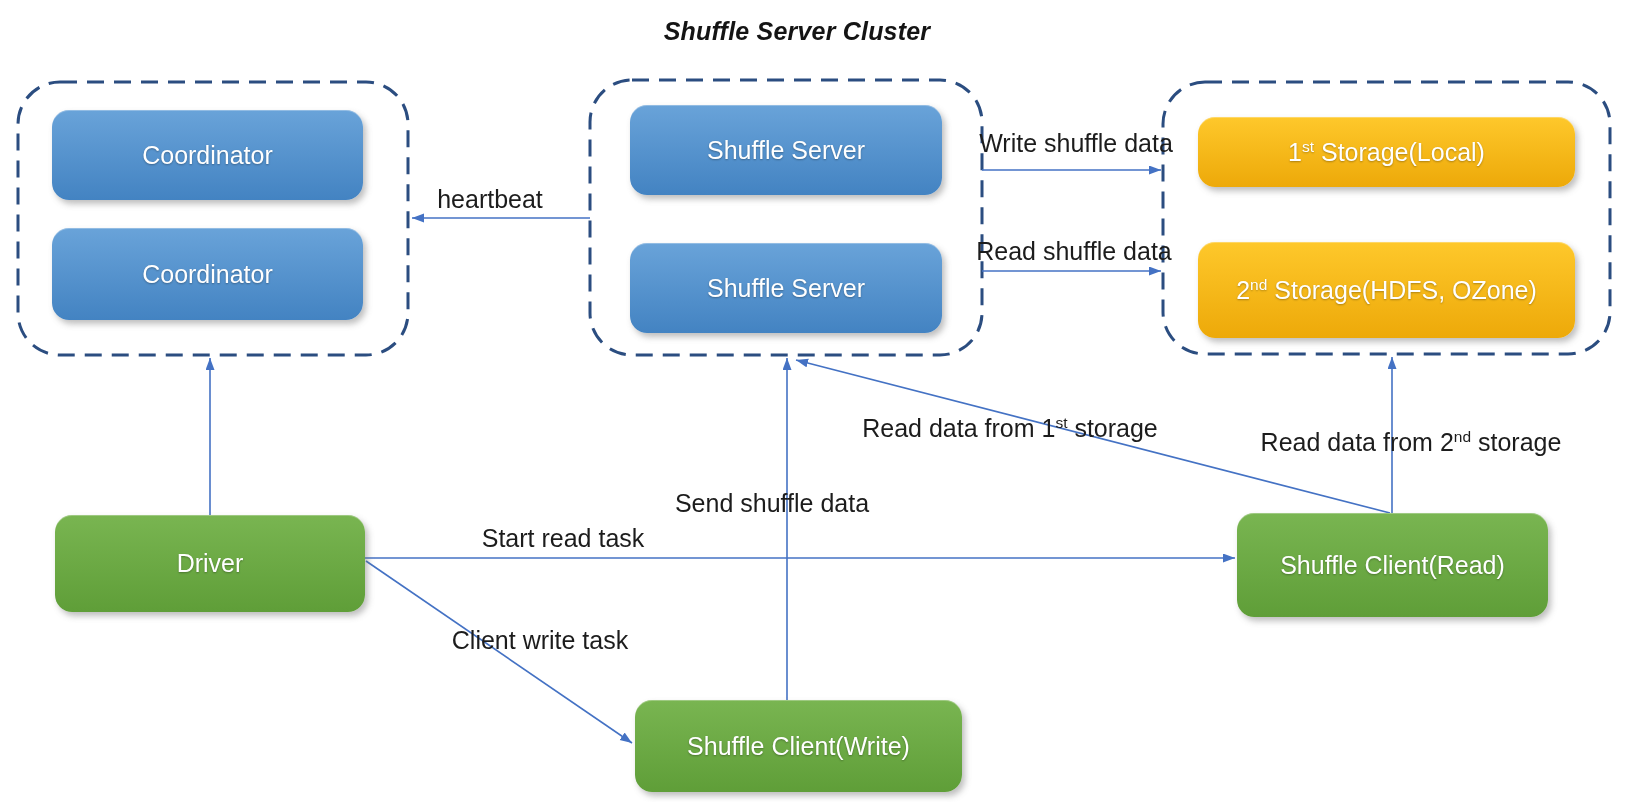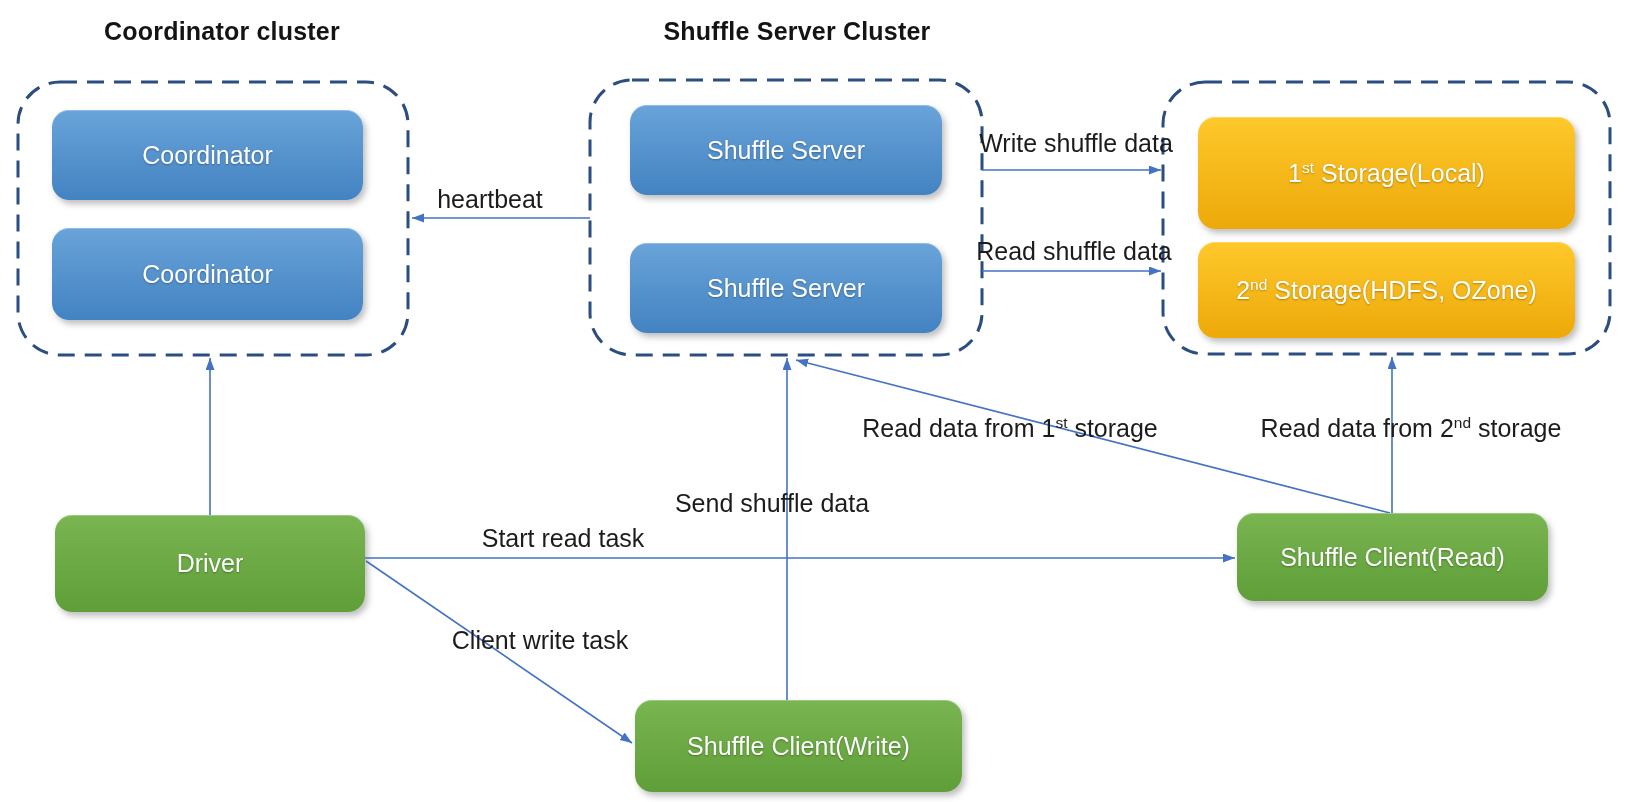--- a/index.html
+++ b/index.html
@@ -89,56 +89,55 @@
     <path class="edge" d="M982,170 L1161,170" marker-end="url(#ah)"></path>
     <path class="edge" d="M982,271 L1161,271" marker-end="url(#ah)"></path>
     <path class="edge" d="M210,515 L210,358" marker-end="url(#ah)"></path>
     <path class="edge" d="M365,558 L1235,558" marker-end="url(#ah)"></path>
     <path class="edge" d="M366,561 L632,743" marker-end="url(#ah)"></path>
     <path class="edge" d="M787,700 L787,358" marker-end="url(#ah)"></path>
     <path class="edge" d="M1390,513 L796,360" marker-end="url(#ah)"></path>
     <path class="edge" d="M1392,513 L1392,357" marker-end="url(#ah)"></path>
   </svg>
 
-  <div class="cluster-title" style="left:222px; top:17px;">Coordinator cluster</div>
-  <div class="cluster-title" style="left:797px; top:17px;">Shuffle Server Cluster</div>
+  <div class="cluster-title" style="left:797px; top:17px;font-style:italic;">Shuffle Server Cluster</div>
 
   <div class="node node-blue" style="left:52px; top:110px; width:311px; height:90px;">
     <span>Coordinator</span>
   </div>
   <div class="node node-blue" style="left:52px; top:228px; width:311px; height:92px;">
     <span>Coordinator</span>
   </div>
 
   <div class="node node-blue" style="left:630px; top:105px; width:312px; height:90px;">
     <span>Shuffle Server</span>
   </div>
   <div class="node node-blue" style="left:630px; top:243px; width:312px; height:90px;">
     <span>Shuffle Server</span>
   </div>
 
-  <div class="node node-orange" style="left:1198px; top:117px; width:377px; height:112px;">
+  <div class="node node-orange" style="left:1198px; top:117px; width:377px; height:70px;">
     <span><span>1</span><sup>st</sup><span> Storage(Local)</span></span>
   </div>
   <div class="node node-orange" style="left:1198px; top:242px; width:377px; height:96px;">
     <span><span>2</span><sup>nd</sup><span> Storage(HDFS, OZone)</span></span>
   </div>
 
   <div class="node node-green" style="left:55px; top:515px; width:310px; height:97px;">
     <span>Driver</span>
   </div>
-  <div class="node node-green" style="left:1237px; top:513px; width:311px; height:88px;">
+  <div class="node node-green" style="left:1237px; top:513px; width:311px; height:104px;">
     <span>Shuffle Client(Read)</span>
   </div>
   <div class="node node-green" style="left:635px; top:700px; width:327px; height:92px;">
     <span>Shuffle Client(Write)</span>
   </div>
 
   <div class="edge-label" style="left:490px; top:185px;">heartbeat</div>
   <div class="edge-label" style="left:1076px; top:129px;">Write shuffle data</div>
   <div class="edge-label" style="left:1074px; top:237px;">Read shuffle data</div>
   <div class="edge-label" style="left:563px; top:524px;">Start read task</div>
   <div class="edge-label" style="left:540px; top:626px;">Client write task</div>
   <div class="edge-label" style="left:772px; top:489px;">Send shuffle data</div>
   <div class="edge-label" style="left:1010px; top:414px;text-align:right;"><span>Read data from 1</span><sup>st</sup><span> storage</span></div>
-  <div class="edge-label" style="left:1411px; top:414px;"><span>Read data from 2</span><sup>nd</sup><span> storage</span></div>
+  <div class="edge-label" style="left:1411px; top:428px;"><span>Read data from 2</span><sup>nd</sup><span> storage</span></div>
 
 </div>
 
 </body></html>

